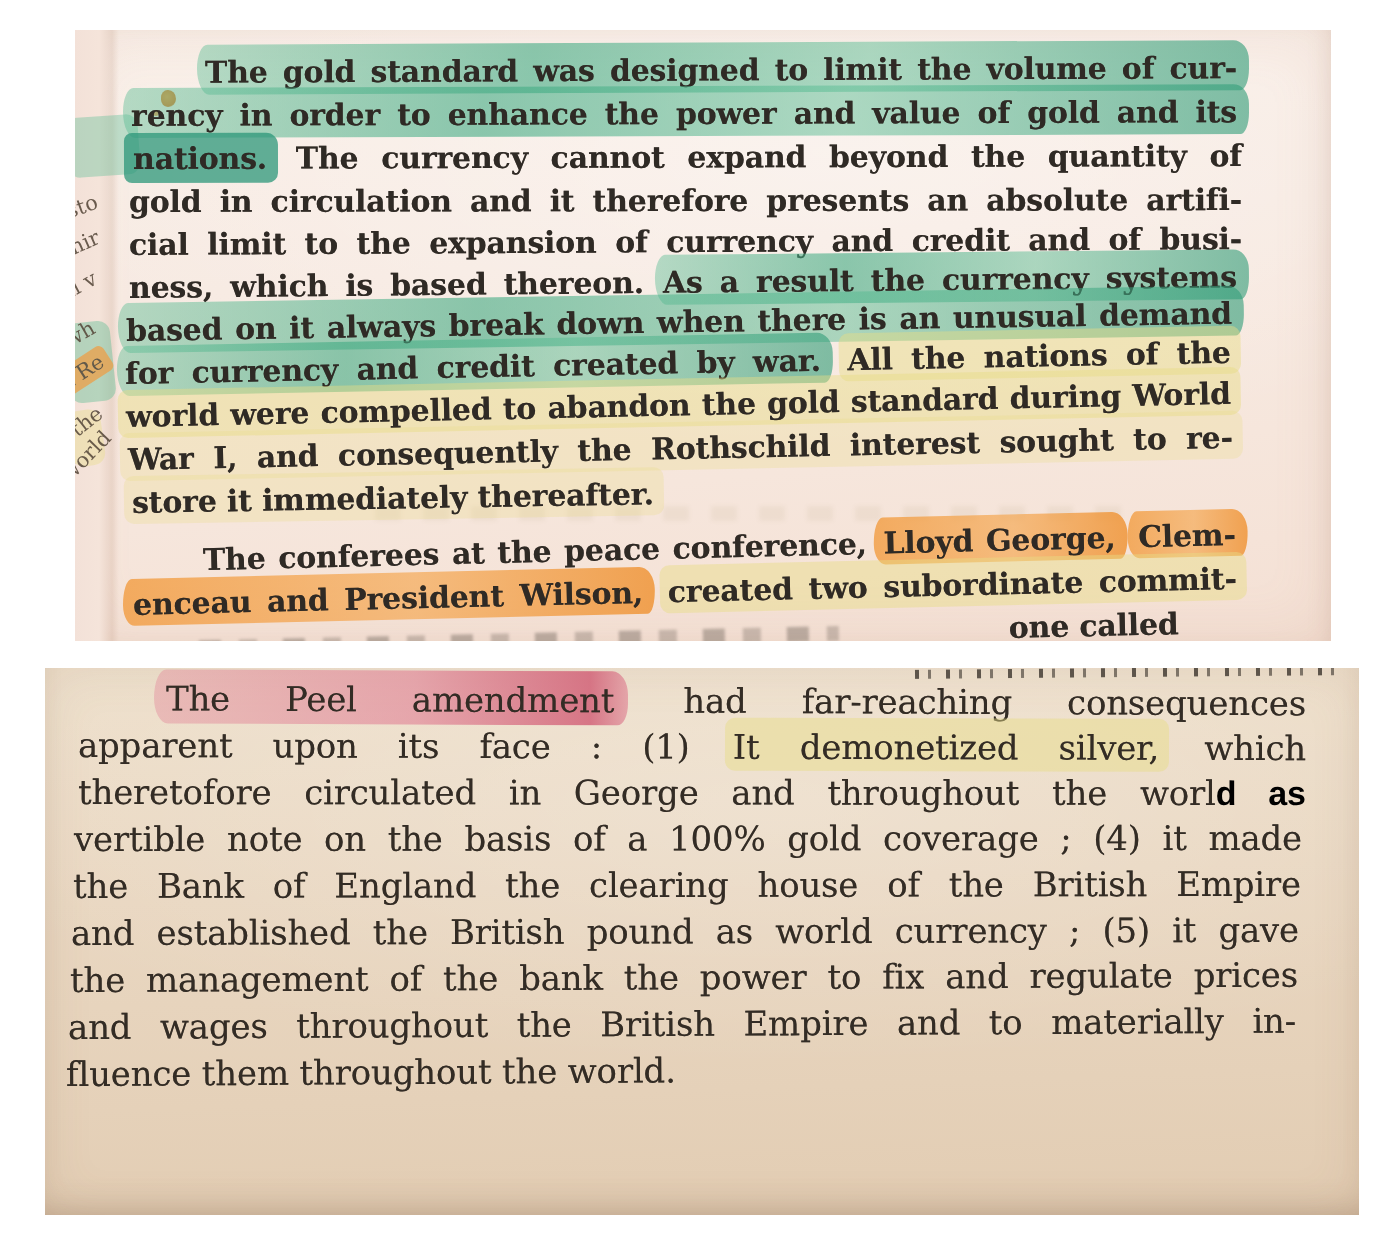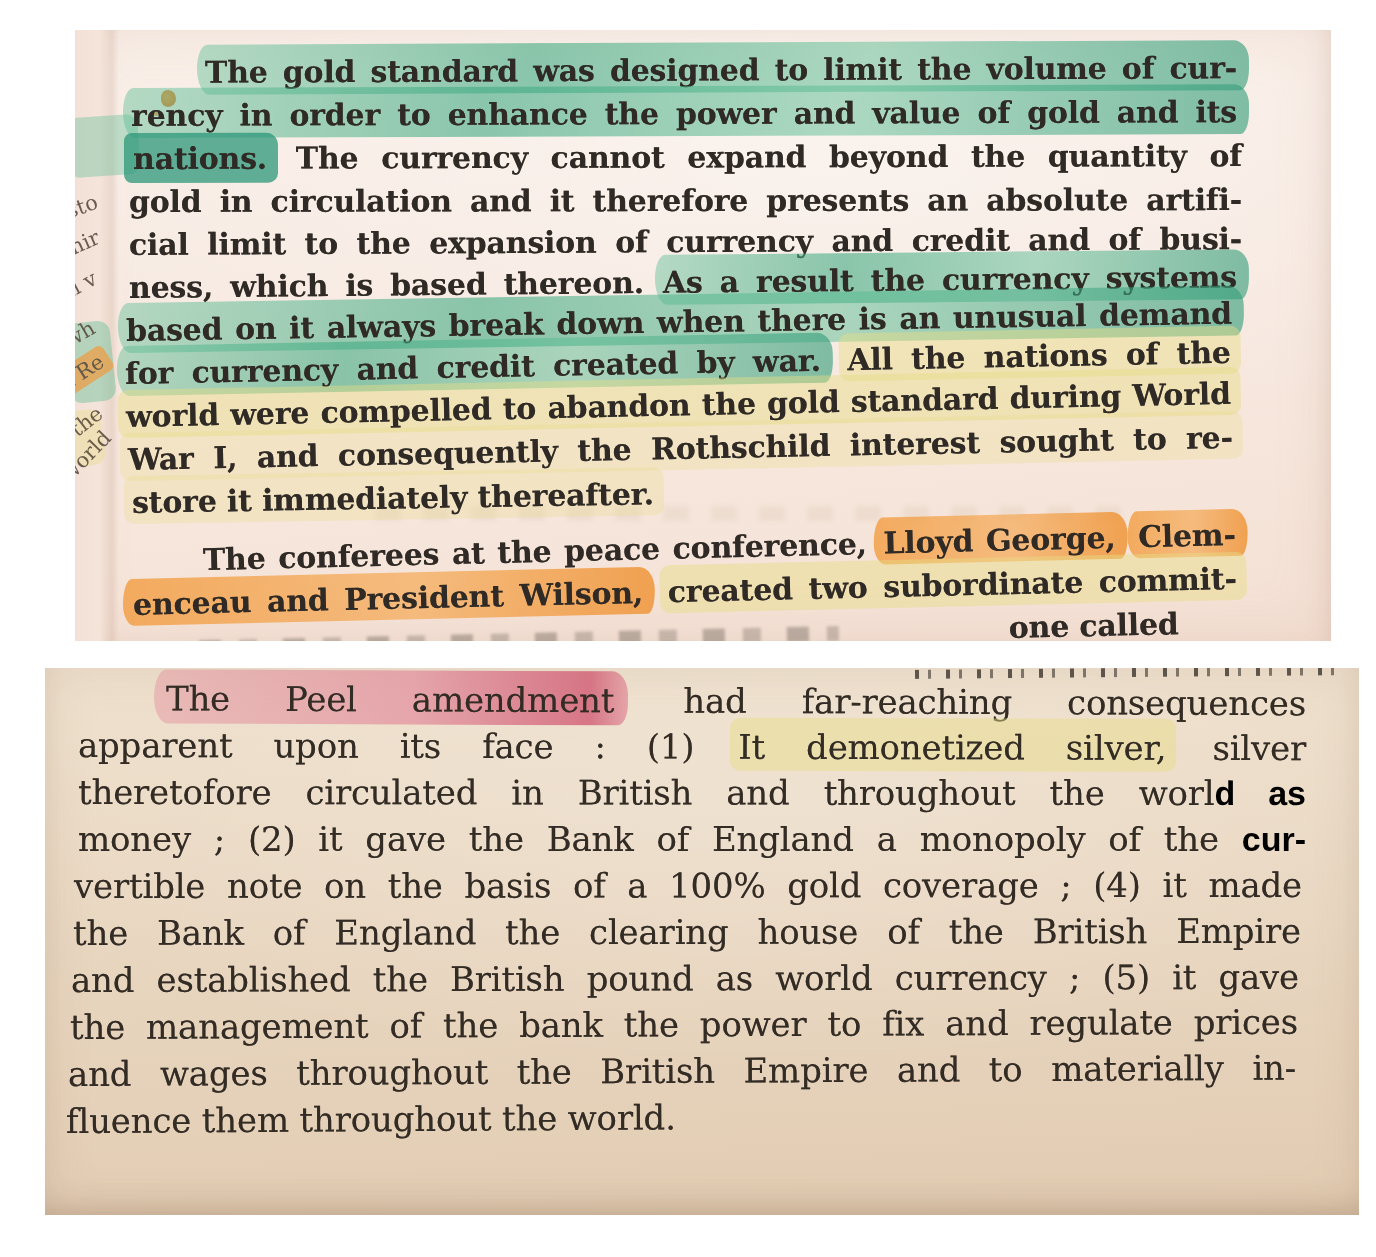--- a/index.html
+++ b/index.html
@@ -158,28 +158,24 @@
   <div class="cutglyphs"></div>
 
   <div class="textblock bp-text">
     <div class="line bp-ind" style="transform:rotate(.25deg);">
       <span class="ink hl hl-pink">The Peel amendment</span>
       <span class="ink">had far-reaching consequences</span>
     </div>
     <div class="line" style="transform:rotate(.15deg);">
       <span class="ink">apparent upon its face : (1)</span>
       <span class="ink hl hl-yellow">It demonetized silver,</span>
-      <span class="ink">silver</span>
+      <span class="ink">which</span>
     </div>
     <div class="line" style="transform:rotate(.05deg);">
-      <span class="ink">theretofore circulated in British and throughout the worl</span><span class="digital">d as</span>
-    </div>
-    <div class="line">
-      <span class="ink">money ; (2) it gave the Bank of England a monopoly of the</span>
-      <span class="digital">cur-</span>
+      <span class="ink">theretofore circulated in George and throughout the worl</span><span class="digital">d as</span>
     </div>
     <div class="line" style="transform:rotate(-.05deg) translateX(-4px);">
       <span class="ink">vertible note on the basis of a 100% gold coverage ; (4) it made</span>
     </div>
     <div class="line" style="transform:rotate(-.1deg) translateX(-5px);">
       <span class="ink">the Bank of England the clearing house of the British Empire</span>
     </div>
     <div class="line" style="transform:rotate(-.15deg) translateX(-7px);">
       <span class="ink">and established the British pound as world currency ; (5) it gave</span>
     </div>

